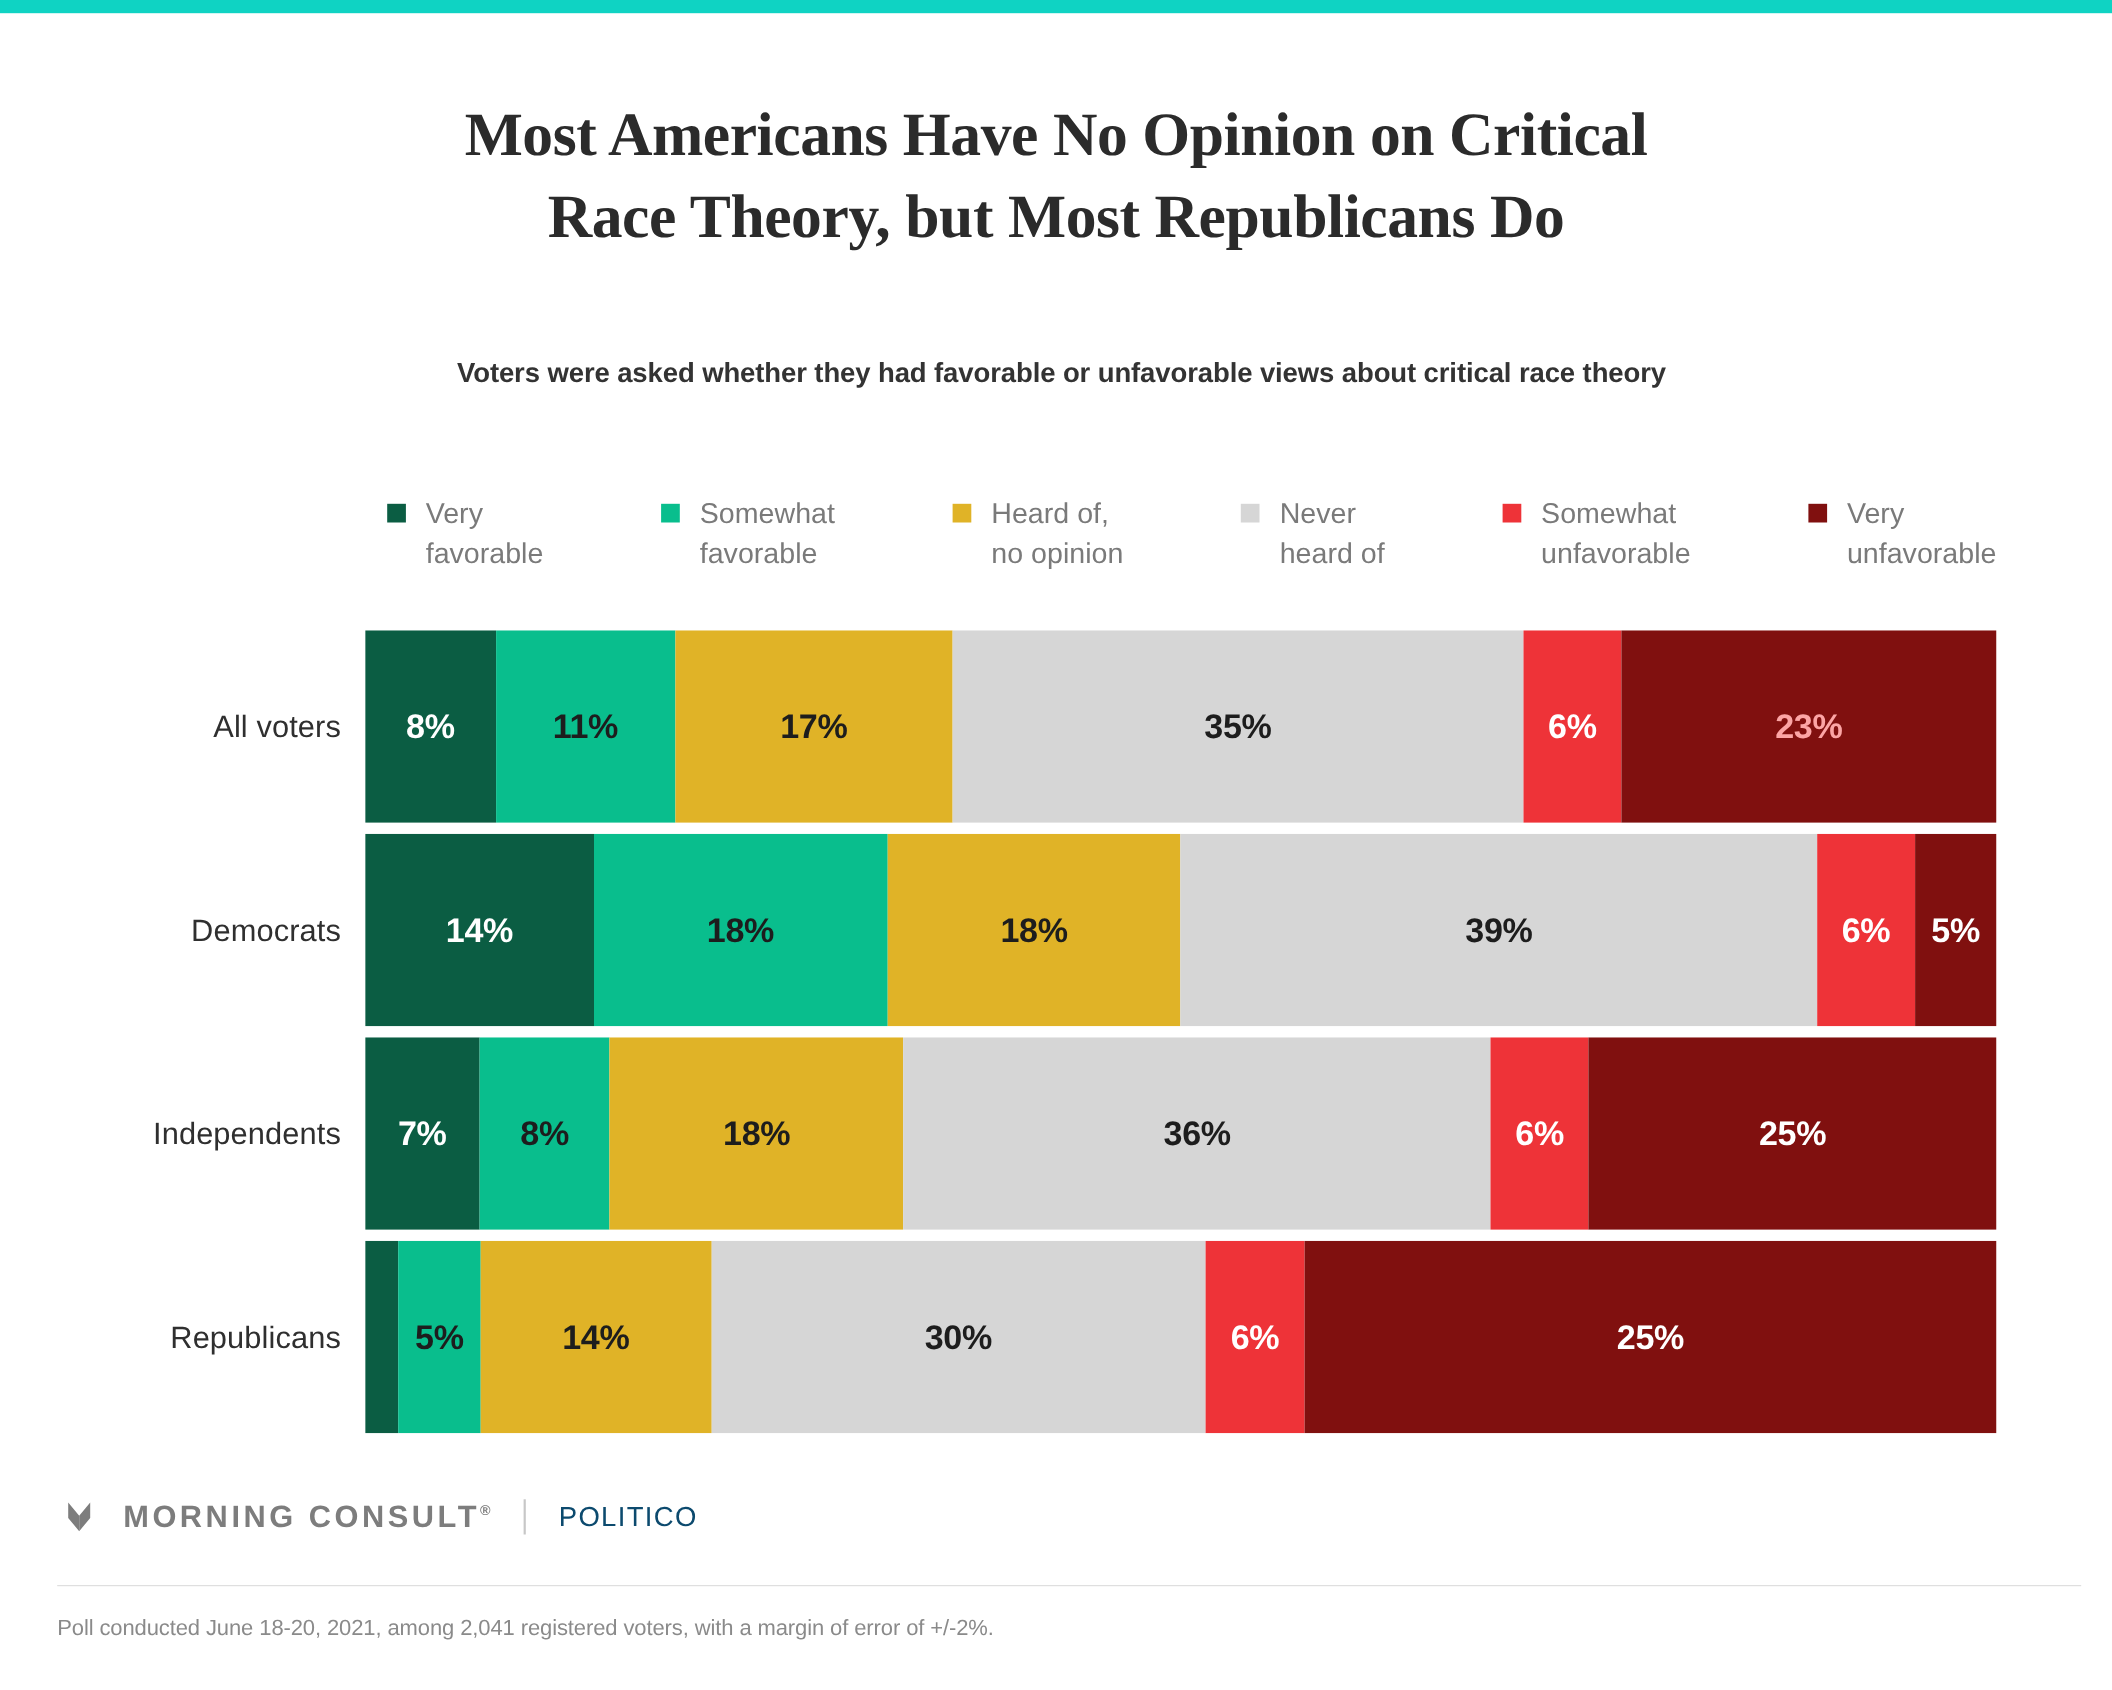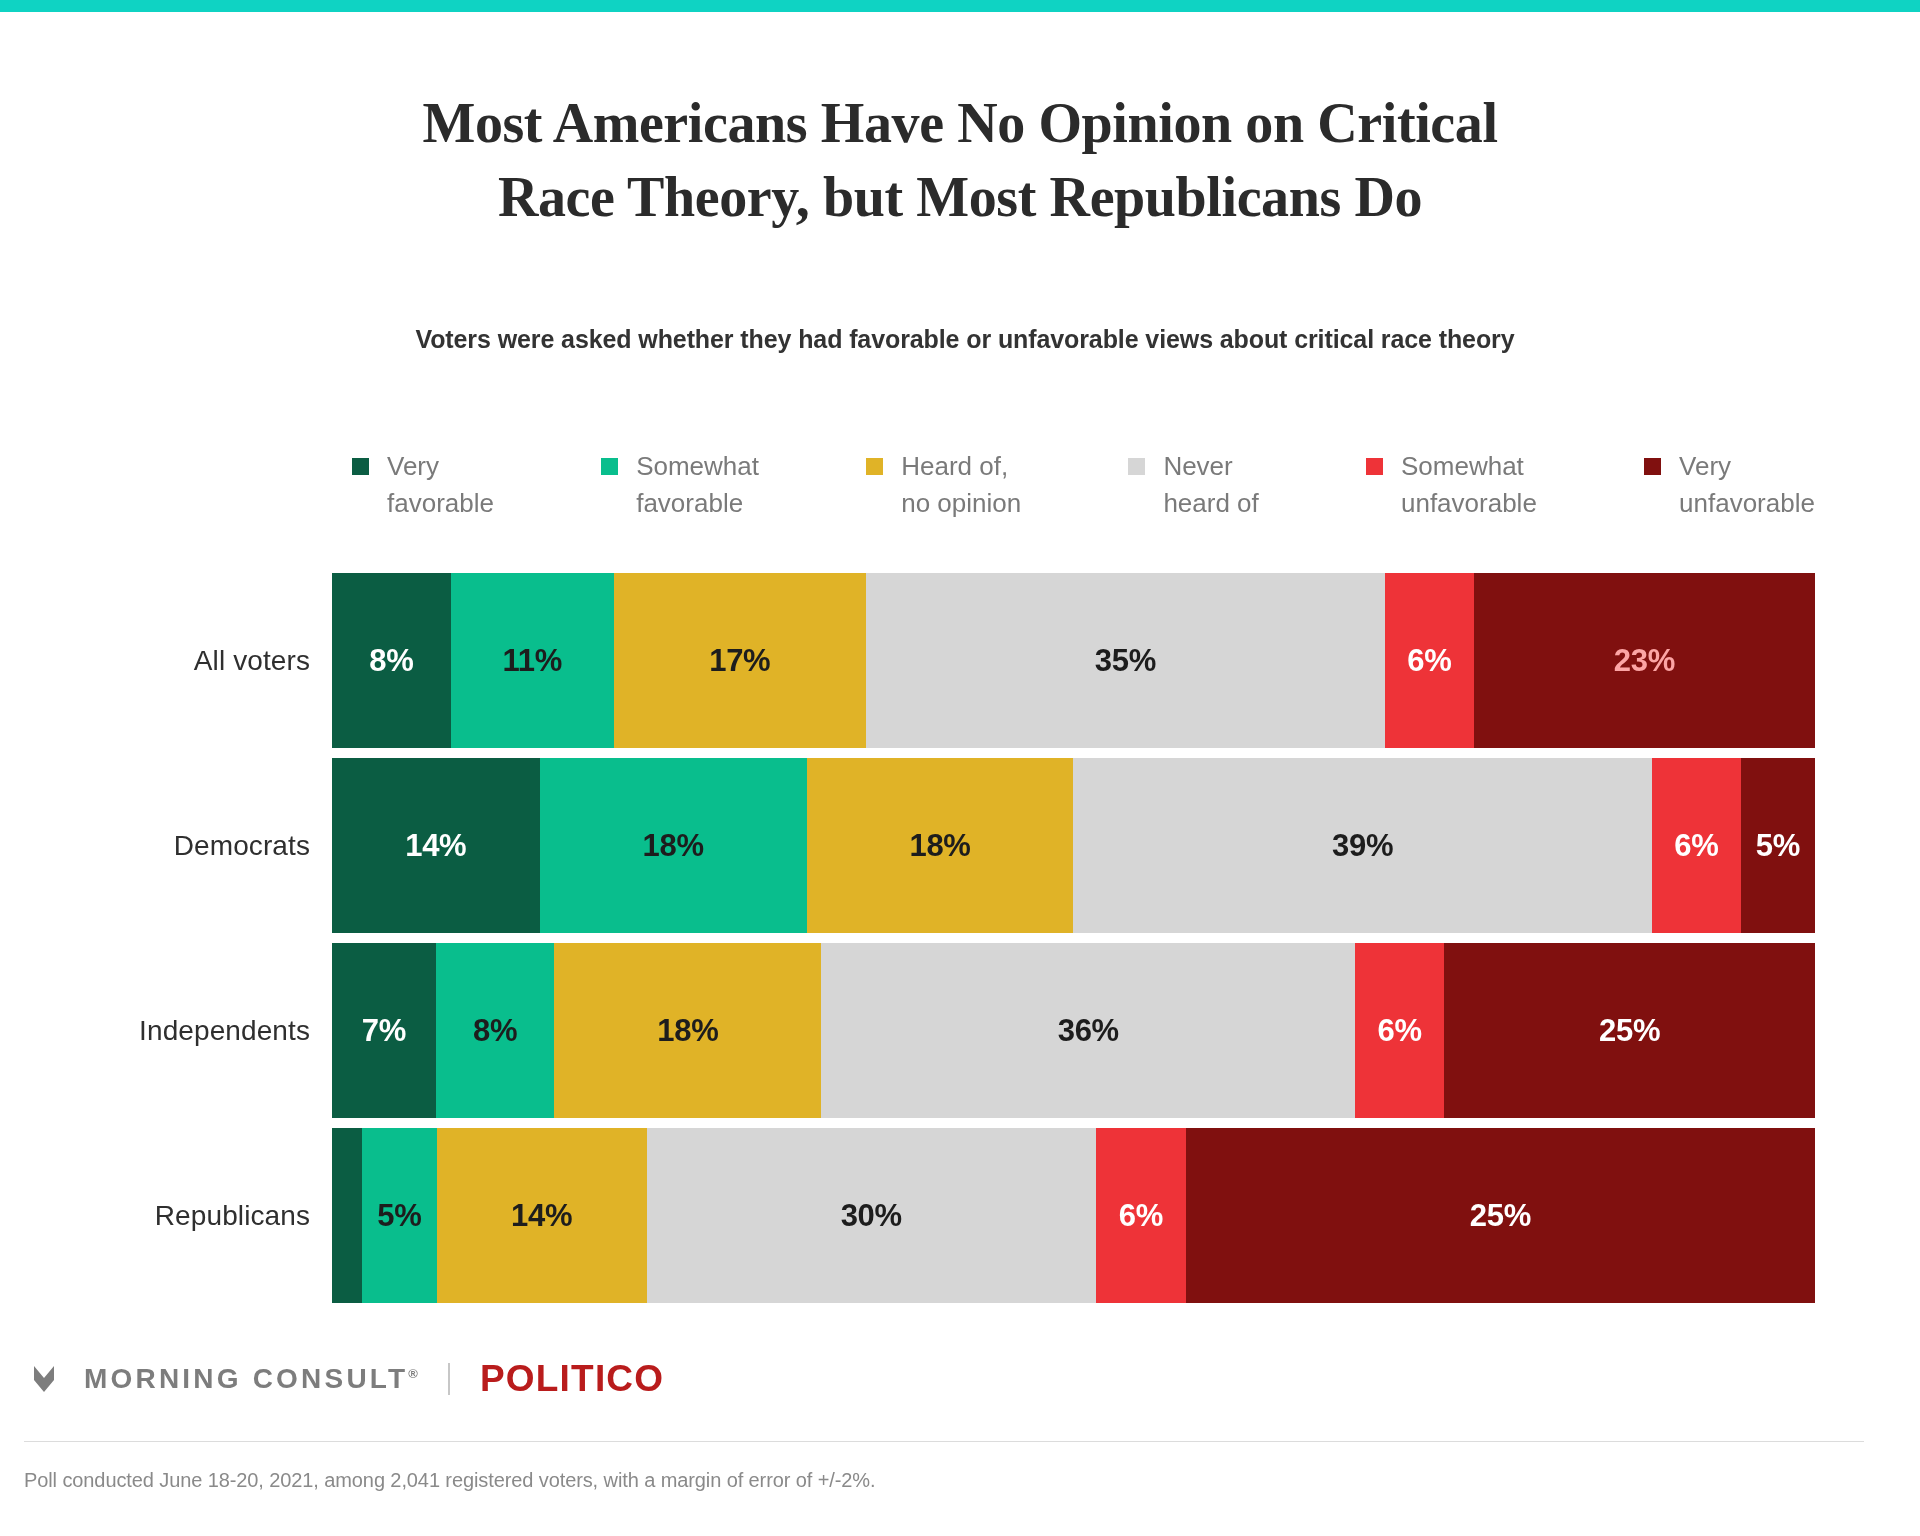--- a/index.html
+++ b/index.html
@@ -116,21 +116,21 @@
     font-size: 31px;
     font-weight: 700;
     letter-spacing: -0.3px;
     overflow: hidden;
     white-space: nowrap;
   }
 
   
   .footer {
     position: absolute;
-    left: 24px;
+    left: 52px;
     top: 1355px;
     width: 1840px;
   }
   .brandrow {
     display: flex;
     align-items: center;
     gap: 20px;
     height: 48px;
   }
   .mc-mark {
@@ -149,24 +149,24 @@
     vertical-align: super;
     letter-spacing: 0;
   }
   .brand-divider {
     width: 2px;
     height: 32px;
     background: #c7c7c7;
     margin: 0 10px;
   }
   .politico-name {
-    font-size: 37px;
+    font-size: 25px;
     letter-spacing: 1.2px;
-    color: #b91c1c;
-    font-weight: 700;
+    color: #0c4a6e;
+    font-weight: 400;
   }
   .hr {
     margin-top: 38px;
     width: 1840px;
     height: 1px;
     background: #dcdcdc;
   }
   .note {
     margin-top: 27px;
     font-size: 20px;

